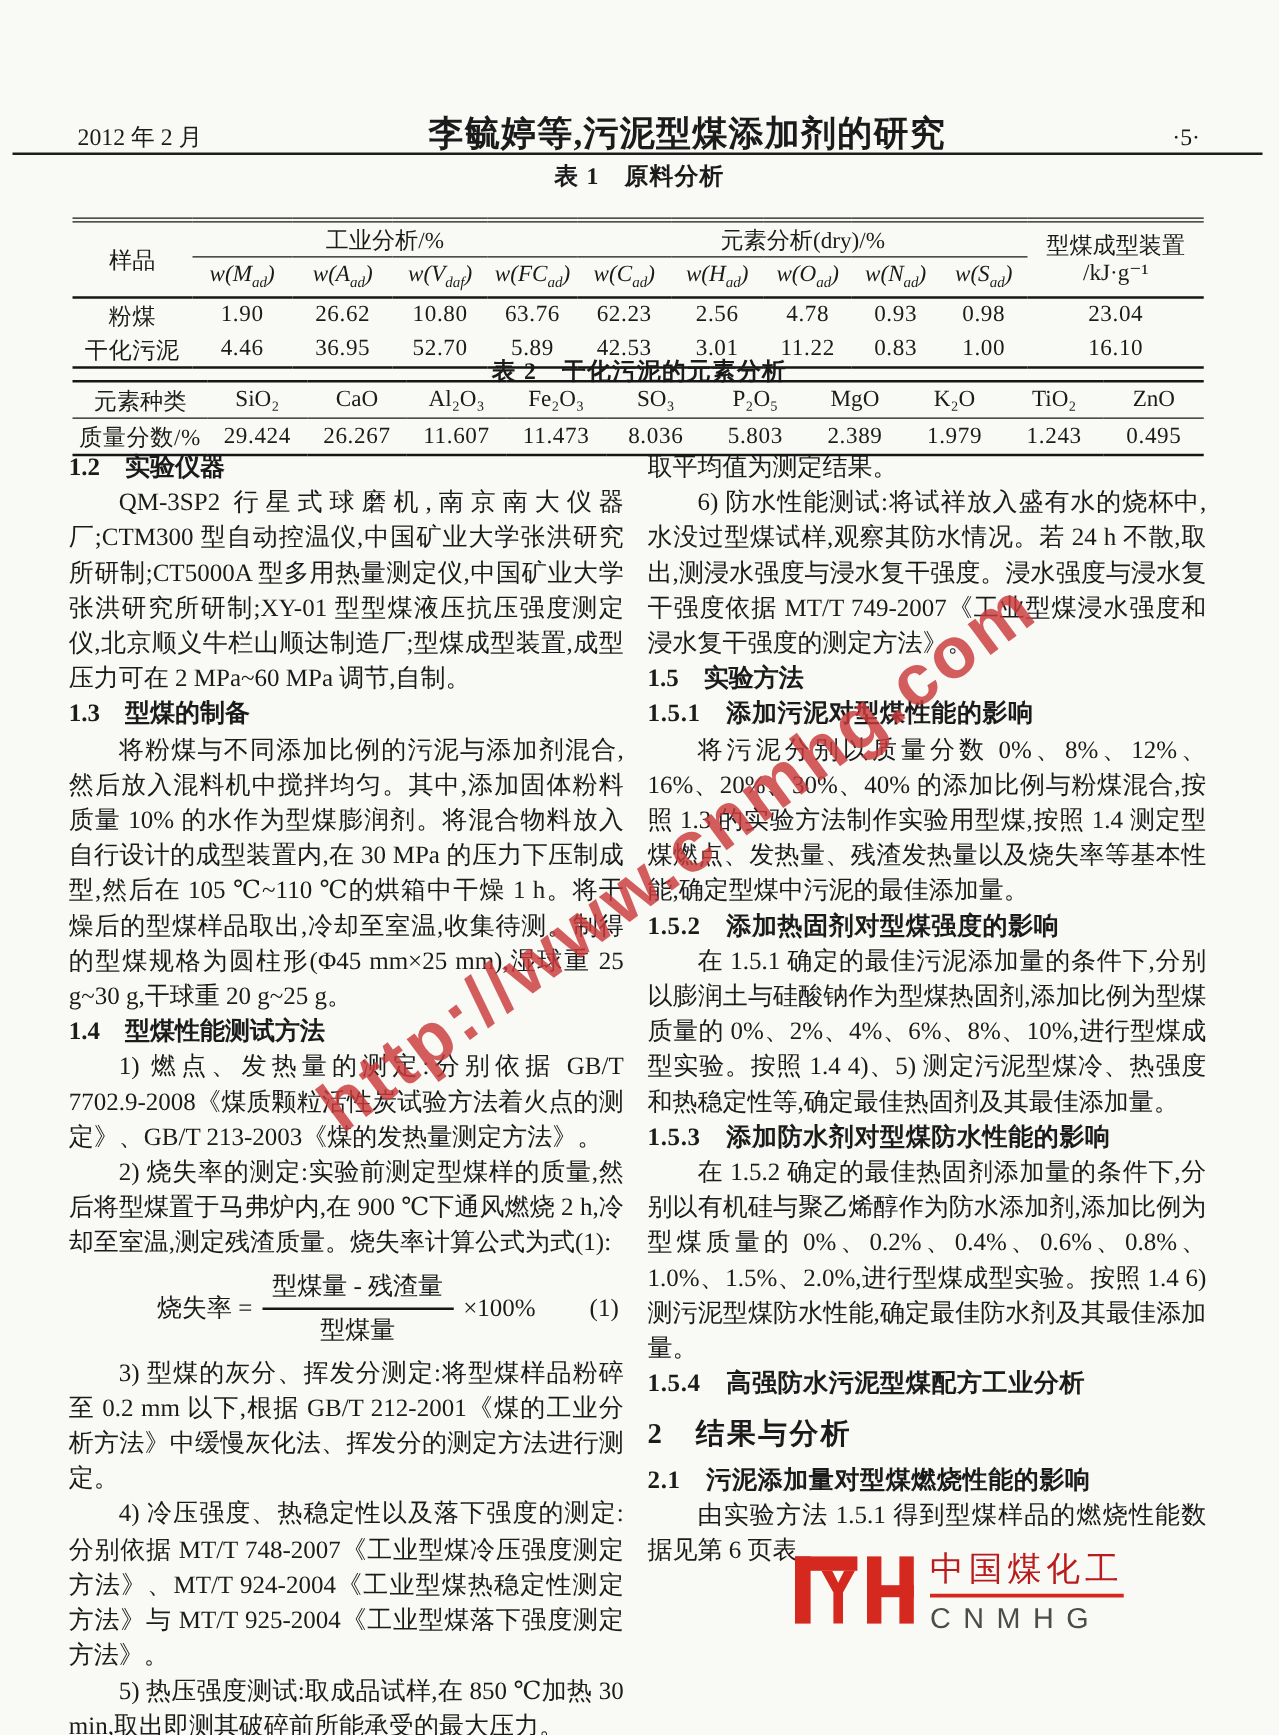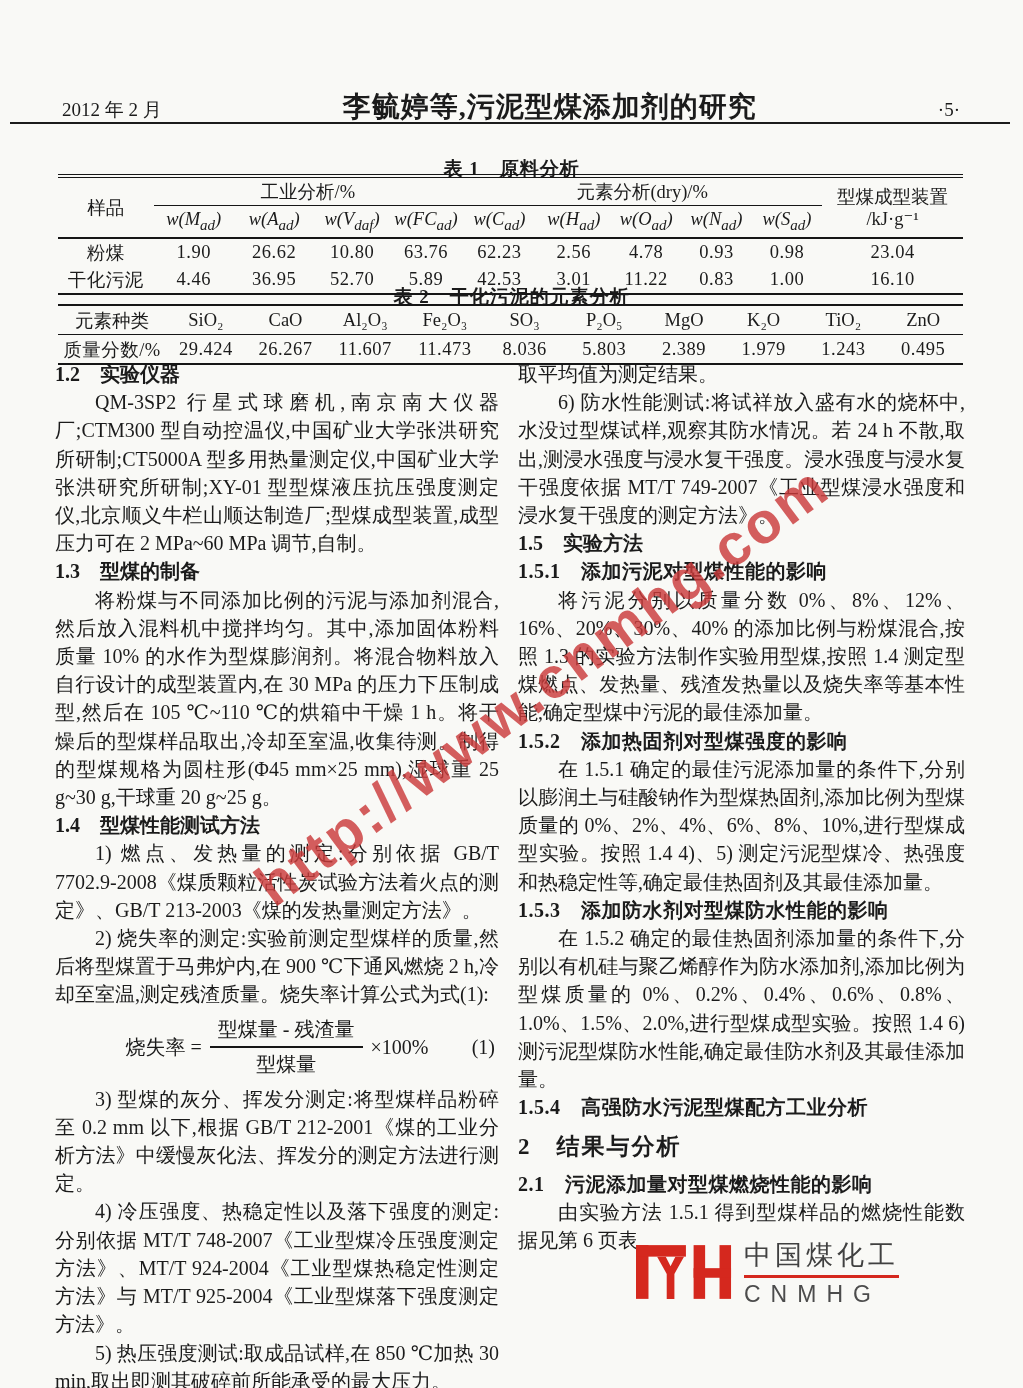--- a/index.html
+++ b/index.html
@@ -8,32 +8,32 @@
 
   
   .head-row{position:absolute;top:88px;left:62px;width:898px;display:flex;
             justify-content:space-between;align-items:baseline;font-size:19px;}
   .head-title{font-weight:bold;font-size:28px;letter-spacing:1px;}
   .head-rule{position:absolute;top:122px;left:10px;width:1000px;border-top:2.5px solid #1c1c1c;}
 
   
   .tbl-caption{position:absolute;left:0;width:1023px;text-align:center;font-weight:bold;
                font-size:19px;letter-spacing:1px;}
-  #cap1{top:156px;} #cap2{top:284px;}
+  #cap1{top:128px;} #cap2{top:284px;}
 
   
   .tblwrap{position:absolute;left:58px;width:905px;}
   #t1wrap{top:174px;} #t2wrap{top:304px;}
   table{border-collapse:collapse;width:100%;table-layout:fixed;font-size:18.5px;}
   td,th{text-align:center;font-weight:normal;padding:0;vertical-align:middle;}
   #t1{border-top:4px double #161616;border-bottom:2.5px solid #161616;}
   #t1 .grp{border-bottom:1.5px solid #161616;height:27px;}
   #t1 .subline{border-bottom:2px solid #161616;}
   #t1 .sub-th{font-style:italic;height:31px;}
-  #t1 .sub-th sub{font-size:15px;font-style:italic;}
+  #t1 .sub-th sub{font-size:12px;font-style:italic;}
   #t1 tbody td{height:27px;letter-spacing:.5px;}
   #t1 .rowspan-cell{font-style:normal;}
   .heat div{line-height:22px;}
   #t2{border-top:2.5px solid #161616;border-bottom:2.5px solid #161616;}
   #t2 thead th{border-bottom:1.5px solid #161616;height:28px;}
   #t2 tbody td{height:28px;letter-spacing:.5px;}
 
   
   .col{position:absolute;top:360px;font-size:20px;line-height:28.2px;text-align:justify;
        text-justify:inter-character;}
@@ -57,21 +57,21 @@
   .watermark{position:absolute;left:282px;top:852px;z-index:5;white-space:nowrap;
              font-family:"Liberation Sans","DejaVu Sans",sans-serif;font-weight:bold;
              font-size:58px;letter-spacing:3px;color:rgba(203,58,58,.82);
              transform:rotate(-36.5deg);transform-origin:0 100%;pointer-events:none;}
 
   
   .logo{position:absolute;left:636px;top:1231px;width:302px;height:86px;z-index:6;
         background:#f9f9f6;display:flex;align-items:center;}
   .logo-glyph{flex:0 0 auto;}
   .logo-text{margin-left:12px;font-family:"Liberation Sans","DejaVu Sans",sans-serif;}
-  .logo-cn{font-size:27px;color:#404040;letter-spacing:4px;border-bottom:3px solid #d5281e;
+  .logo-cn{font-size:27px;color:#b91c1c;letter-spacing:4px;border-bottom:3px solid #d5281e;
            padding-bottom:3px;line-height:1.15;}
   .logo-en{font-size:23px;color:#4c4c4c;letter-spacing:10px;margin-top:3px;}
 </style>
 </head>
 <body>
 
 <div class="page">
 
   <div class="head-row">
     <span>2012 年 2 月</span>

